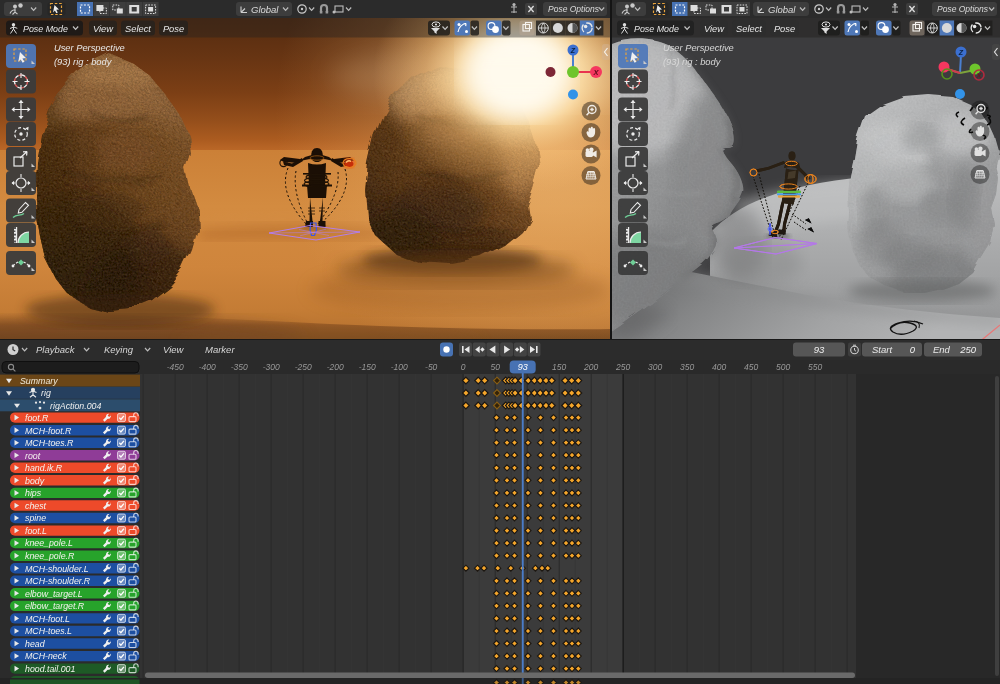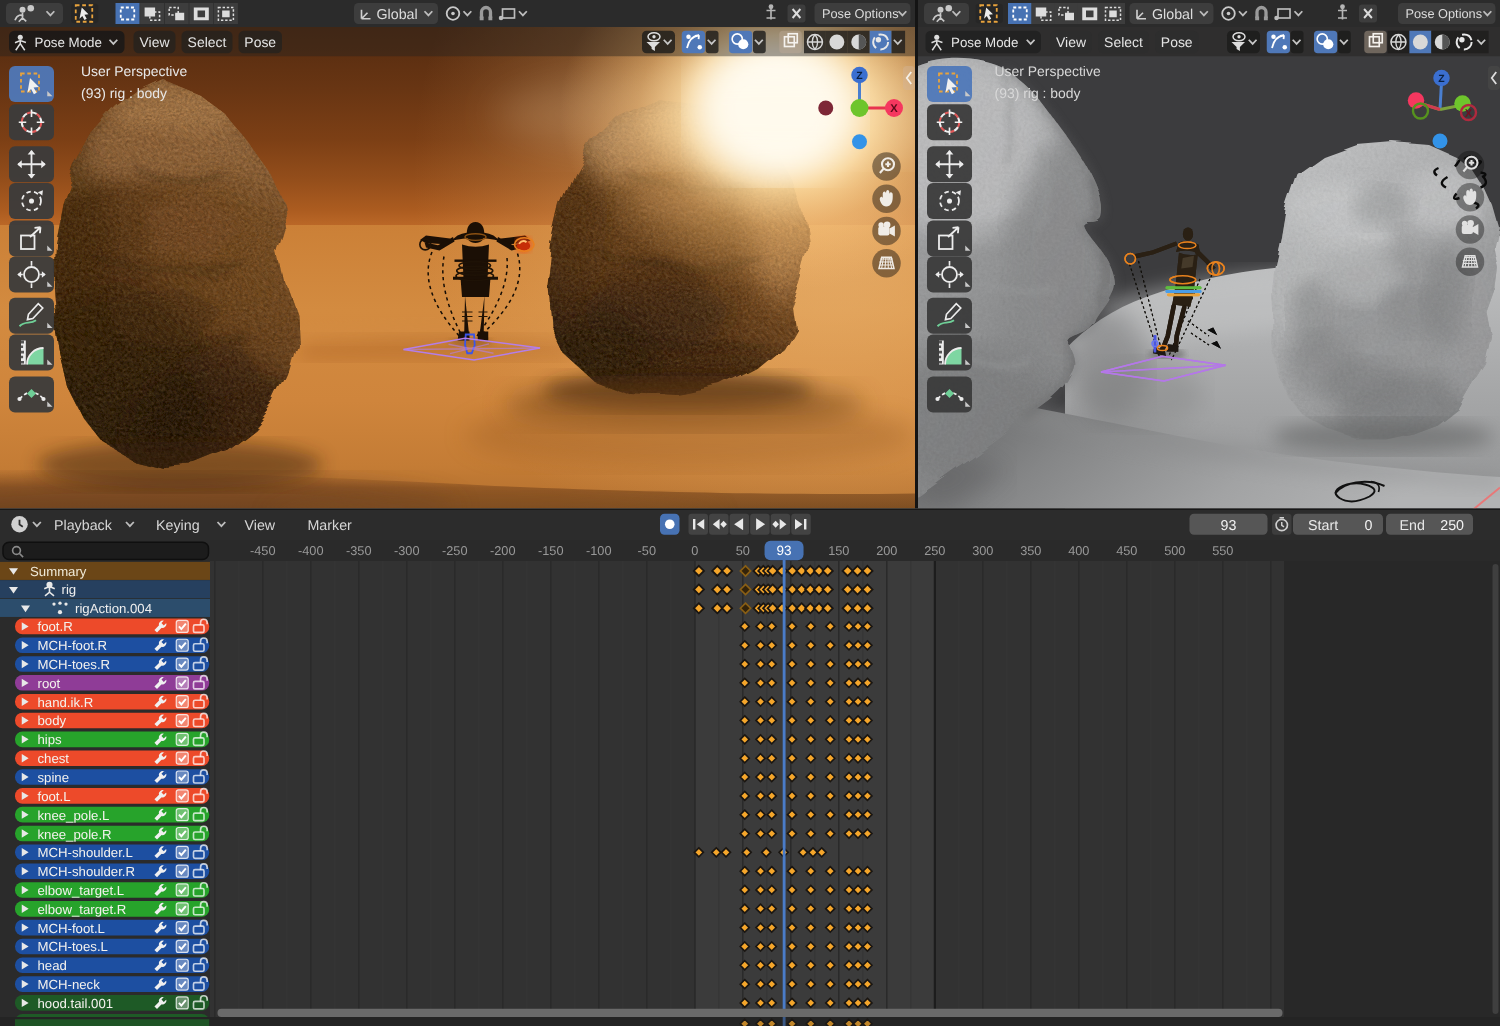--- a/index.html
+++ b/index.html
@@ -1,16 +1,16 @@
 <!DOCTYPE html>
 <html><head><meta charset="utf-8"><style>
 *{margin:0;padding:0;box-sizing:border-box}
 html,body{width:1000px;height:684px;overflow:hidden;background:#1a1a1a;
  font-family:"Liberation Sans",sans-serif;}
-#app{position:relative;width:832px;height:684px;}
+#app{position:relative;width:832px;height:684px;font-style:italic;}
 .abs{position:absolute;}
 </style></head>
 <body>
 <div id="app">
 <svg class="abs" style="left:0;top:0" width="610" height="18">
       <rect x="0" y="0" width="610" height="18" fill="#2b2b2b"></rect>
       <rect x="4" y="2" width="38" height="14" rx="3" fill="#3d3d3d"></rect>
       <circle cx="15" cy="6.5" r="2" fill="#c8c8c8"></circle>
       <path d="M10 13.5c1.5-4 4.5-4 5.5-2.5M15 8.5v3M12.5 14.5l2.5-2.5 2.5 2.2" stroke="#c8c8c8" stroke-width="1.1" fill="none"></path>
       <circle cx="20.5" cy="5.5" r="2.2" fill="#c8c8c8"></circle>
@@ -650,21 +650,21 @@
         <circle cx="364.4" cy="131" r="1.8" fill="#e0e0e0"></circle>
         <circle cx="368.4" cy="130.8" r="2.2" fill="#e0e0e0"></circle>
         <circle cx="368" cy="156.5" r="9.5" fill="rgba(15,15,15,0.4)"></circle>
         <path d="M363 160.0l1.8-7.5h6.4l1.8 7.5z" fill="none" stroke="#e0e0e0" stroke-width="1"></path>
         <path d="M364.8 159.8l1.2-7M367 159.8l.6-7M369.2 159.8l-.2-7M371.4 159.8l-1.4-7M363.6 157.7h8.6M363.2 155.7h9.2M364 153.7h8" stroke="#e0e0e0" stroke-width="0.7"></path>
         <rect x="380" y="26" width="8" height="16" rx="2.5" fill="rgba(70,70,70,0.8)"></rect>
         <path d="M385.5 30l-3 4 3 4" stroke="#ddd" stroke-width="1.2" fill="none"></path>
       </svg>
     </div>
 <div class="abs" style="left:610px;top:0;width:2px;height:339px;background:#141414"></div>
-<div class="abs" id="tl" style="left:0;top:339px;width:1000px;height:21px;background:#737373">
+<div class="abs" id="tl" style="left:0;top:339px;width:1000px;height:21px;background:#0369a1">
       <svg width="1000" height="21" style="position:absolute;left:0;top:0">
         <rect width="1000" height="21" fill="#2c2c2c"></rect>
         <rect width="1000" height="1" fill="#181818"></rect>
         <circle cx="13" cy="10.5" r="5.5" fill="#d0d0d0"></circle>
         <path d="M13 7.5v3.2l2.2 1.4" stroke="#2c2c2c" stroke-width="1.2" fill="none"></path>
         <path d="M22 9l2.6 2.8 2.6-2.8" stroke="#bdbdbd" stroke-width="1.2" fill="none"></path>
         <text x="36" y="14" font-size="9.5" fill="#d6d6d6">Playback</text>
         <path d="M84 9l2.6 2.8 2.6-2.8" stroke="#bdbdbd" stroke-width="1.2" fill="none"></path>
         <text x="104" y="14" font-size="9.5" fill="#d6d6d6">Keying</text>
         <path d="M145 9l2.6 2.8 2.6-2.8" stroke="#bdbdbd" stroke-width="1.2" fill="none"></path>

